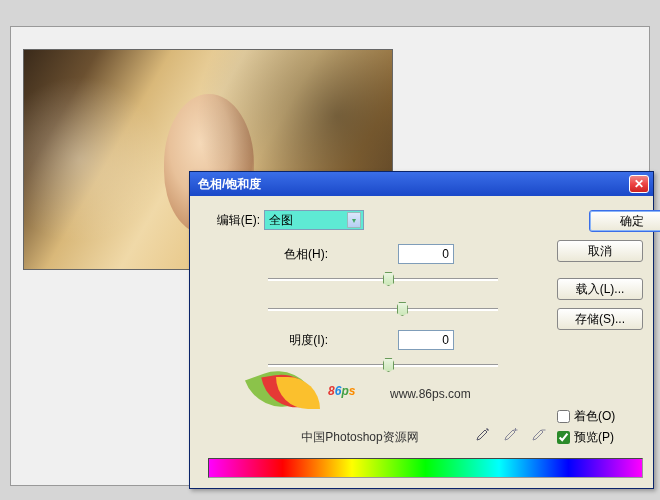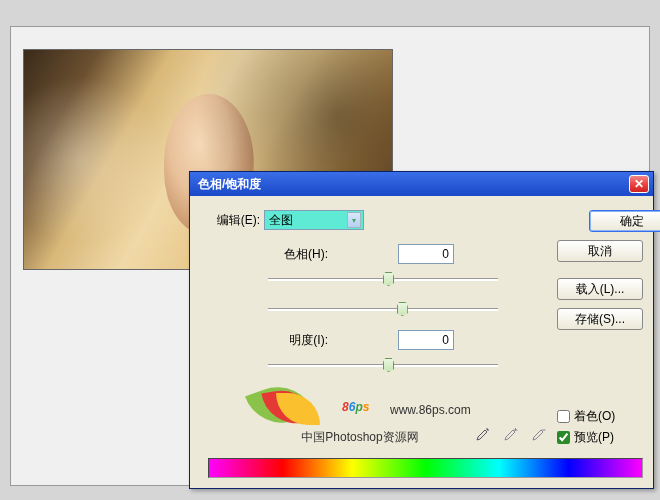--- a/index.html
+++ b/index.html
@@ -43,24 +43,24 @@
 .eyedropper svg { width:16px; height:16px; }
 
 .spectrum { position: absolute; left: 18px; right: 10px; bottom: 10px; height: 20px; border: 1px inset #999; background: linear-gradient(to right, #f0f,#f00 17%,#ff0 33%,#0f0 50%,#0ff 67%,#00f 83%,#f0f); }
 
 .watermark { position: absolute; left: 60px; bottom: 42px; width: 220px; }
 .wm-logo { position: relative; height: 46px; }
 .wm-swoosh { position:absolute; width:60px; height:40px; border-radius: 0 60px 0 60px; }
 .sw1 { background:#8bc34a; left:0; top:4px; transform: rotate(-20deg); }
 .sw2 { background:#e53935; left:14px; top:8px; transform: rotate(-10deg); width:50px; height:36px; }
 .sw3 { background:#fbc02d; left:26px; top:12px; transform: rotate(0deg); width:44px; height:32px; }
-.wm-86ps { position:absolute; left:92px; top:10px; font-size:22px; font-weight:bold; font-style:italic; }
+.wm-86ps { position:absolute; left:78px; top:10px; font-size:22px; font-weight:bold; font-style:italic; }
 .wm-86ps .p8 { color:#e53935; } .wm-86ps .p6 { color:#1e88e5; } .wm-86ps .pp { color:#43a047; } .wm-86ps .ps { color:#fb8c00; }
 .wm-url { position:absolute; left:140px; top:22px; color:#333; }
-.wm-cn { margin-top: 2px; font-size: 12px; color: #333; text-align: center; }
+.wm-cn { margin-top: 18px; font-size: 12px; color: #333; text-align: center; }
 </style>
 </head>
 <body>
 
 <div class="canvas"></div>
 <div class="photo"></div>
 
 <div class="dialog">
   <div class="titlebar">
     <span class="titlebar-text">色相/饱和度</span>

